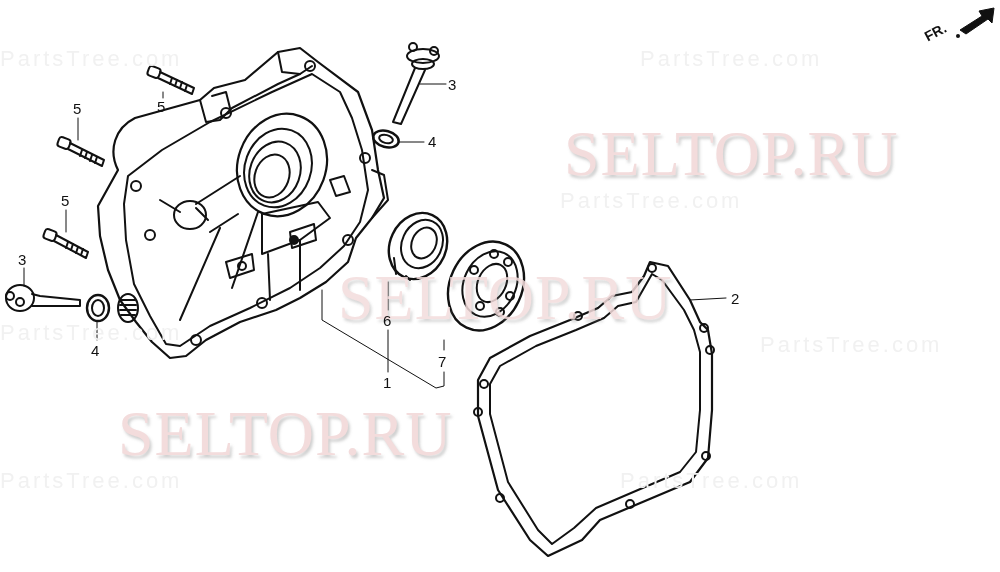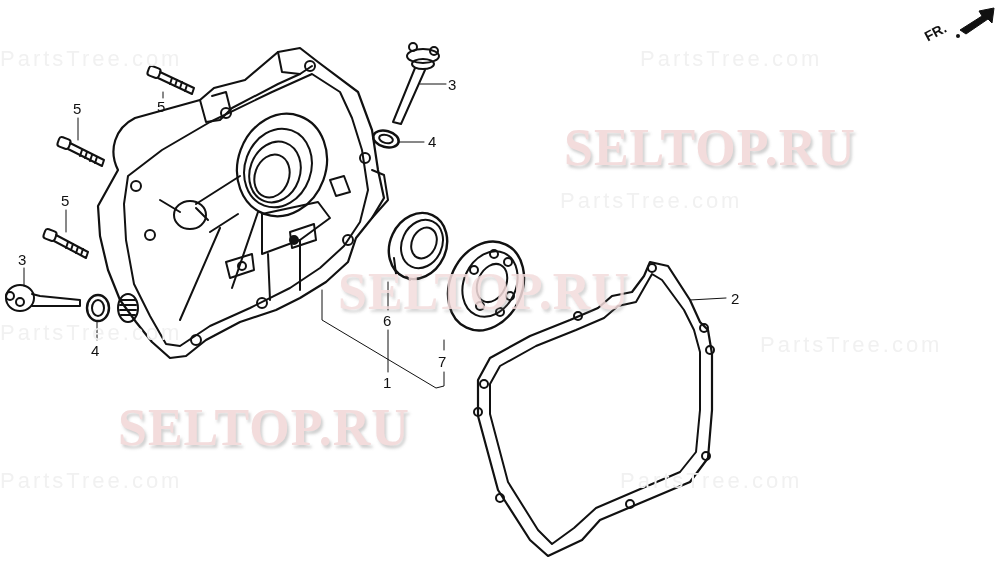--- a/index.html
+++ b/index.html
@@ -1,22 +1,22 @@
 <!DOCTYPE html>
 <html><head>
 <meta charset="utf-8">
 <style>
   html, body { margin: 0; padding: 0; background: #ffffff; }
   body { width: 1000px; height: 572px; overflow: hidden; position: relative;
          font-family: "Liberation Sans", sans-serif; }
   #canvas { position: absolute; left: 0; top: 0; width: 1000px; height: 572px; }
   .callout { position: absolute; font-family: "Liberation Sans", sans-serif;
              font-size: 15px; color: #111; line-height: 1; }
-  .wm-big { position: absolute; font-family: "Liberation Serif", serif; font-weight: bold;
-            font-size: 52px; letter-spacing: 1px; color: #f3dcdc;
+  .wm-big { position: absolute; font-family: "Liberation Serif", serif; font-weight: normal;
+            font-size: 64px; letter-spacing: 1px; color: #f3dcdc;
             text-shadow: 2px 3px 3px rgba(120,120,120,0.35); line-height: 1; white-space: nowrap; }
   .wm-faint { position: absolute; font-family: "Liberation Sans", sans-serif; font-size: 22px;
               color: #f1f1f1; white-space: nowrap; letter-spacing: 3px; line-height: 1; }
   .fr { position: absolute; left: 922px; top: 2px; width: 80px; height: 50px; }
   .fr-label { position: absolute; left: 2px; top: 22px; font-family: "Liberation Sans", sans-serif;
               font-weight: bold; font-size: 14px; color: #111; transform: rotate(-28deg); }
 </style>
 </head>
 <body>
 

